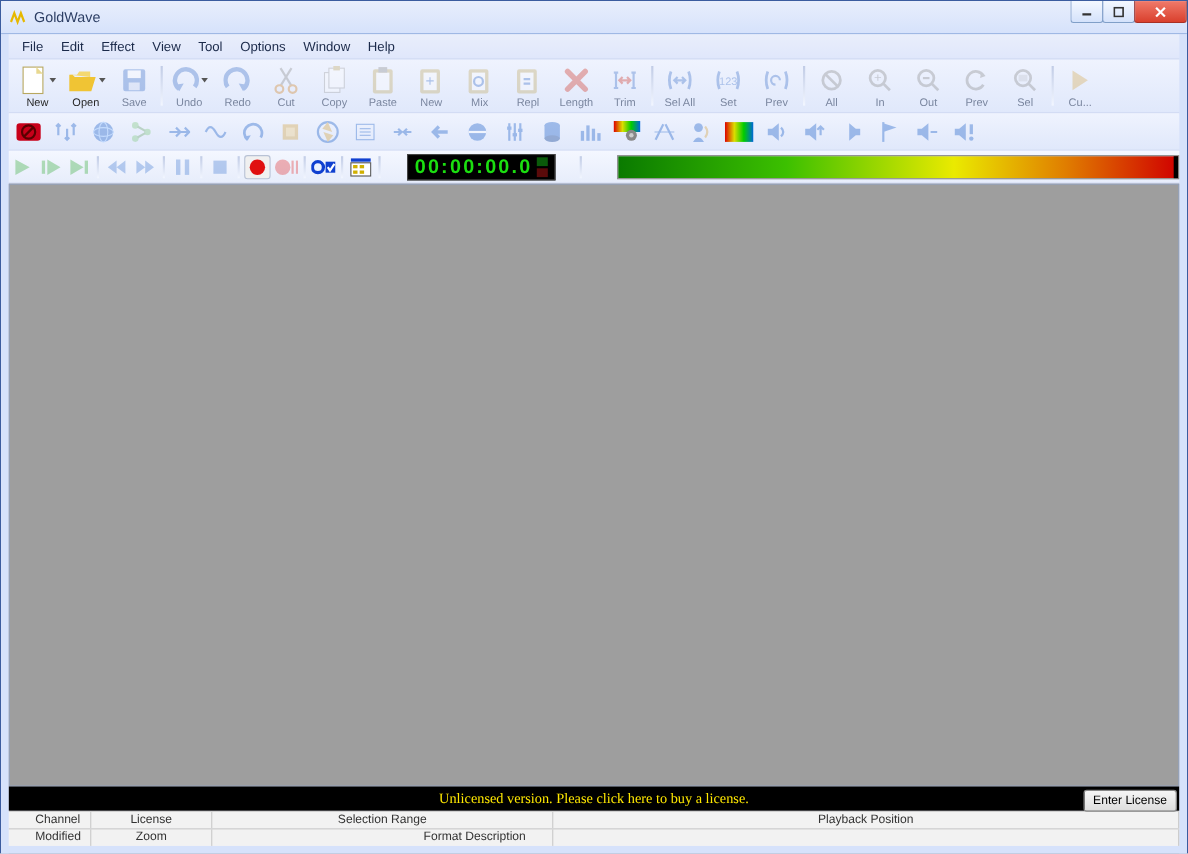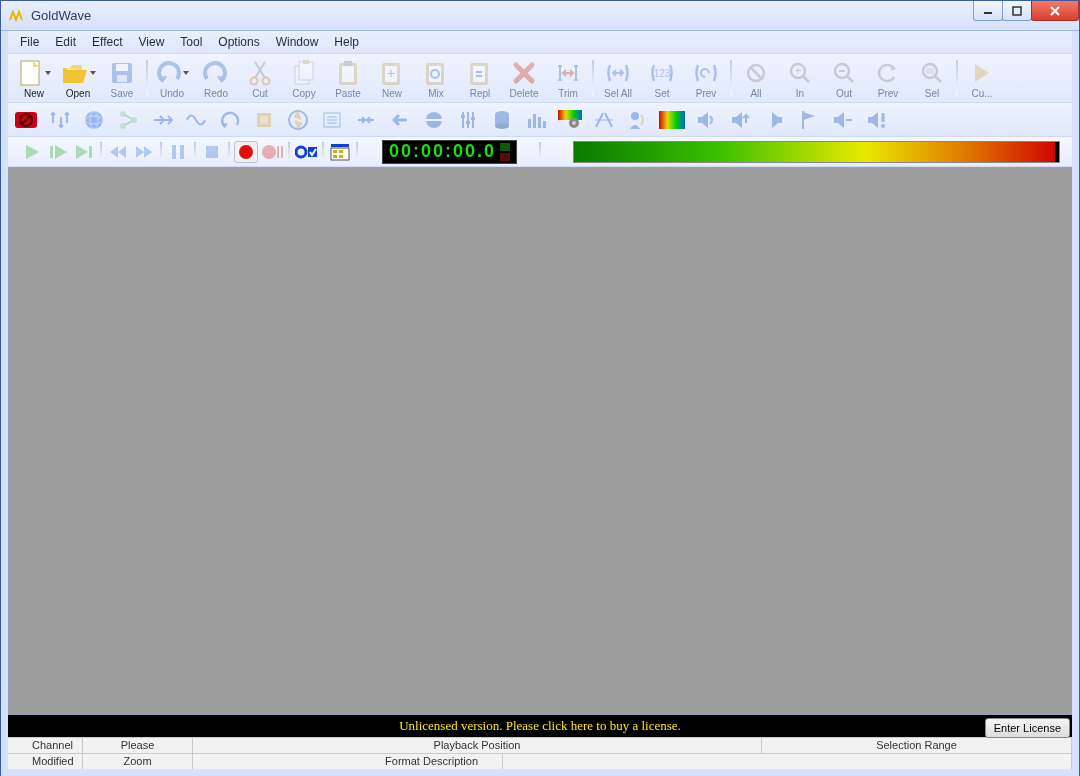--- a/index.html
+++ b/index.html
@@ -31,21 +31,21 @@
 .tb1-item.disabled svg { opacity:0.35;}
 .tb-sep { width:2px; margin:6px 2px; background:linear-gradient(#c1cce6,#f2f6ff);}
 .dropdown-arrow { display:inline-block; margin-left:2px; border-left:3px solid transparent; border-right:3px solid transparent; border-top:4px solid #555; align-self:center; }
 
 
 .toolbar2 { height:34px; background:linear-gradient(#eff3fe,#e0e8fb); border-bottom:1px solid #cfd9f2; display:flex; align-items:center; padding:0 4px; gap:6px; overflow:hidden;}
 .tb2-btn { width:28px; height:28px; display:flex; align-items:center; justify-content:center; opacity:0.40;}
 .tb2-btn.enabled { opacity:1;}
 
 
-.toolbar3 { height:30px; background:linear-gradient(#f4f7ff,#e7edfb); border-bottom:1px solid #cfd9f2; display:flex; align-items:center; padding:0 12px; gap:2px;}
+.toolbar3 { height:30px; background:linear-gradient(#f4f7ff,#e7edfb); border-bottom:1px solid #cfd9f2; display:flex; align-items:center; padding:0 0; gap:2px;}
 .tb3-btn { width:24px; height:22px; display:flex; align-items:center; justify-content:center; border:1px solid transparent; border-radius:3px;}
 .tb3-sep { width:2px; height:20px; background:linear-gradient(#c1cce6,#f2f6ff); margin:0 2px; }
 .tb3-btn.disabled svg { opacity:0.3;}
 .tb3-btn.rec-active { border:1px solid #b8c2d5; background:#f0f0f0;}
 
 
 .timer { font-family:"Consolas","Courier New",monospace; background:#000; color:#1bdf10; font-size:18px; font-weight:bold; letter-spacing:2px; padding:1px 6px; border:1px solid #444; display:flex; align-items:center; height:24px; margin-left:20px;}
 .timer .led { display:flex; flex-direction:column; gap:2px; margin-left:4px;}
 .timer .led div { width:10px; height:8px;}
 .meter { flex:1; height:22px; margin-left:28px; border:1px solid #888; background:linear-gradient(to right,#0a7a00 0%,#3cc000 30%,#eaea00 60%,#e07d00 80%,#d00000 100%); position:relative;}
@@ -221,21 +221,21 @@
             </svg>
           </div>
           <div class="label">Repl</div>
         </div>
         <div class="tb1-item disabled">
           <div class="icon-slot">
             <svg width="24" height="24">
               <path d="M4 4 L20 20 M20 4 L4 20" stroke="#d03020" stroke-width="5" stroke-linecap="round"></path>
             </svg>
           </div>
-          <div class="label">Delete</div>
+          <div class="label">Length</div>
         </div>
         <div class="tb1-item disabled">
           <div class="icon-slot">
             <svg width="26" height="22">
               <path d="M5 4 L5 18 M3 4 L7 4 M3 18 L7 18 M21 4 L21 18 M19 4 L23 4 M19 18 L23 18" stroke="#3b6fc7" stroke-width="2"></path>
               <path d="M9 11 L17 11 M11 8 L8 11 L11 14 M15 8 L18 11 L15 14" stroke="#d03020" stroke-width="2" fill="none"></path>
             </svg>
           </div>
           <div class="label">Trim</div>
         </div>
@@ -592,23 +592,23 @@
 
     <div class="workspace"></div>
 
     <div class="licensebar">
       <div class="txt">Unlicensed version. Please click here to buy a license.</div>
       <button>Enter License</button>
     </div>
 
     <div class="statusrow">
       <div class="cell cellA">Channel</div>
-      <div class="cell cellB">Please</div>
+      <div class="cell cellB">License</div>
+      <div class="cell cellC">Selection Range</div>
       <div class="cell cellD">Playback Position</div>
-      <div class="cell cellC">Selection Range</div>
     </div>
     <div class="statusrow">
       <div class="cell cellA">Modified</div>
       <div class="cell cellB">Zoom</div>
       <div class="cell cellC" style="text-align:right">Format Description</div>
       <div class="cell cellD"></div>
     </div>
   </div>
 </div>
 

